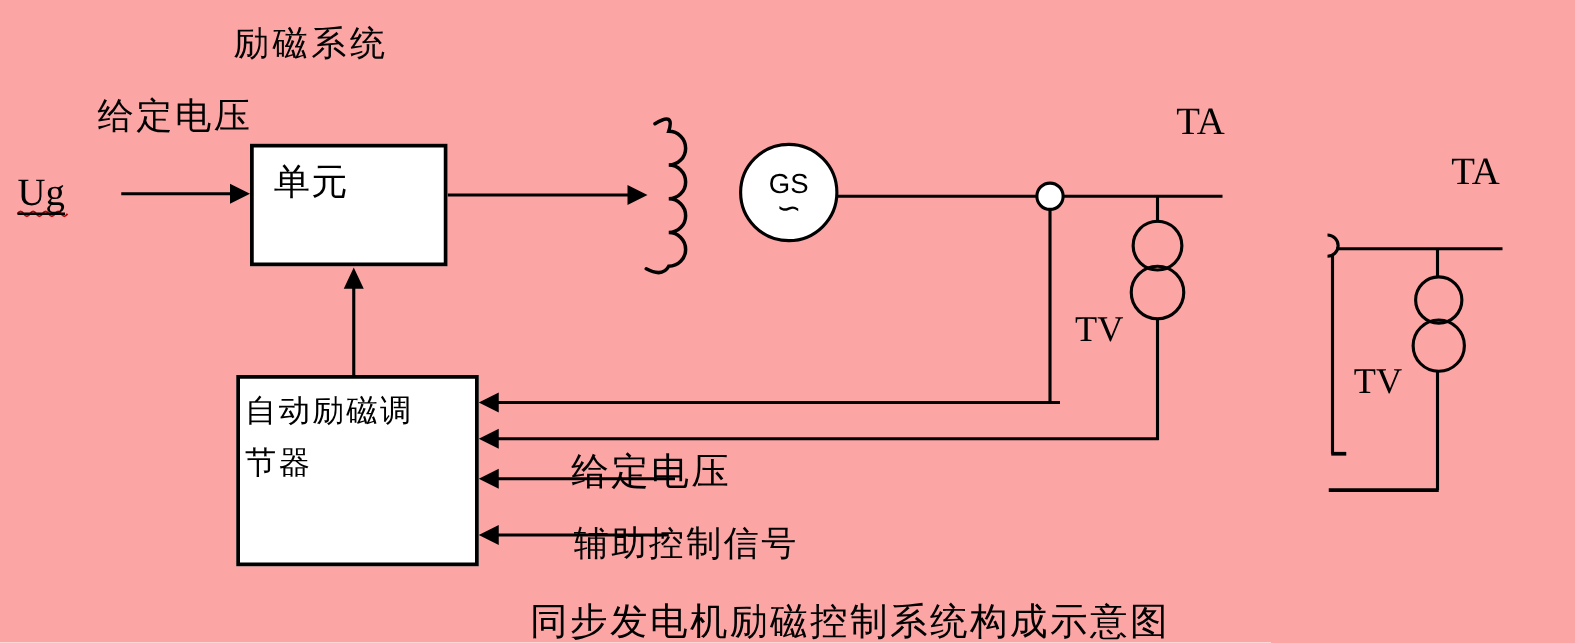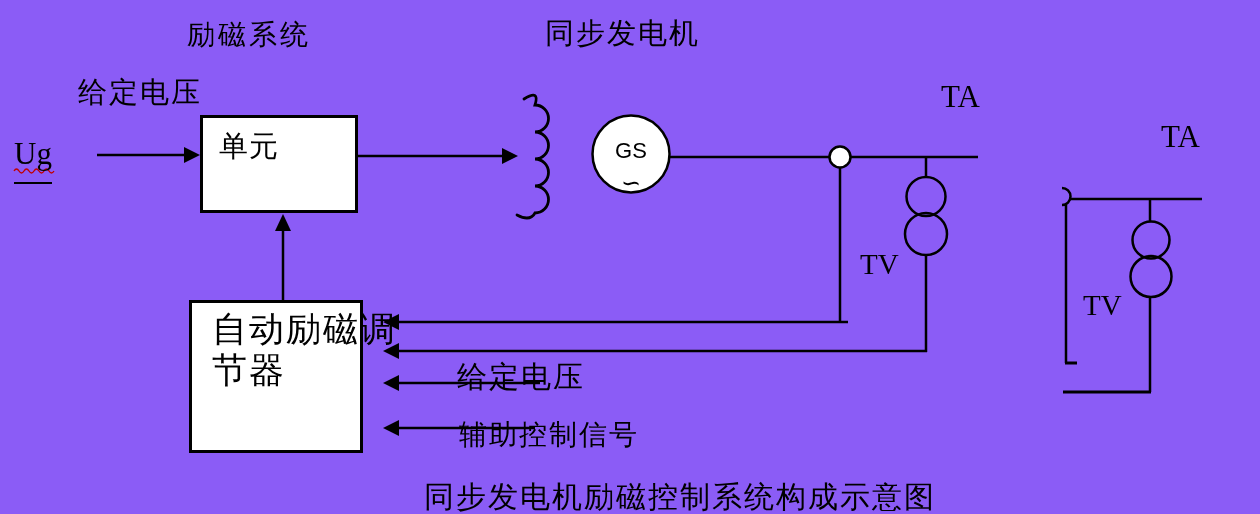--- a/index.html
+++ b/index.html
@@ -1,40 +1,40 @@
 <!DOCTYPE html>
 <html><head>
 <meta charset="utf-8">
 <style>
   html,body{margin:0;padding:0;background:#ffffff;}
   #stage{
-    position:relative;width:1260px;height:514px;background:#8b5cf6;
+    position:relative;width:1260px;height:514px;background:#fca5a5;
     font-family:"Liberation Serif", serif;color:#000;overflow:hidden;
   }
   .lbl{position:absolute;white-space:nowrap;color:#000;}
   .cjk{font-family:"Liberation Serif", serif;}
   .latin{font-family:"Liberation Serif", serif;}
   .box{
     position:absolute;border:3px solid #000;background:#fff;box-sizing:border-box;
   }
   .box .bline{display:block;white-space:nowrap;}
   #power-box{left:200px;top:115px;width:158px;height:98px;padding:10px 0 0 16px;
     font-size:29px;line-height:37px;letter-spacing:1px;}
-  #avr-box{left:189px;top:300px;width:174px;height:153px;padding:6px 0 0 20px;
-    font-size:35px;line-height:41px;letter-spacing:2px;}
+  #avr-box{left:189px;top:300px;width:194px;height:153px;padding:6px 0 0 4px;
+    font-size:25px;line-height:41px;letter-spacing:2px;}
   #svg-layer{position:absolute;left:0;top:0;}
   #gs-text{
-    position:absolute;left:593px;top:140px;width:76px;height:52px;
-    display:flex;flex-direction:column;align-items:center;justify-content:space-between;
+    position:absolute;left:593px;top:130px;width:76px;height:52px;
+    display:flex;flex-direction:column;align-items:center;justify-content:center;
     font-family:"Liberation Sans", sans-serif;
   }
   #gs-text .gs{font-size:22px;line-height:22px;}
   #gs-text .wave{font-size:24px;line-height:18px;}
   #ug-wrap{position:absolute;left:14px;top:138px;}
-  #ug-text{font-size:31px;line-height:31px;border-bottom:2px solid #000;padding-bottom:13px;display:inline-block;}
+  #ug-text{font-size:31px;line-height:31px;border-bottom:2px solid #000;padding-bottom:1px;display:inline-block;}
 </style>
 </head>
 <body>
 
 <div id="stage">
 
   <svg id="svg-layer" width="1260" height="514" viewBox="0 0 1260 514">
 
     <line x1="97" y1="155" x2="186" y2="155" stroke="#000" stroke-width="2.5"></line>
     <polygon points="200,155 184,147 184,163" fill="#000"></polygon>
@@ -84,21 +84,20 @@
     <line x1="1150" y1="199" x2="1150" y2="222" stroke="#000" stroke-width="2.5"></line>
     <circle cx="1151" cy="240" r="18.5" fill="none" stroke="#000" stroke-width="2.5"></circle>
     <circle cx="1151" cy="276.5" r="20.5" fill="none" stroke="#000" stroke-width="2.5"></circle>
     <line x1="1150" y1="297" x2="1150" y2="392" stroke="#000" stroke-width="2.5"></line>
     <line x1="1063" y1="392" x2="1151" y2="392" stroke="#000" stroke-width="3"></line>
 
     <path d="M 14 171 q 2.5 -4 5 0 t 5 0 t 5 0 t 5 0 t 5 0 t 5 0 t 5 0 t 5 0" fill="none" stroke="#c00000" stroke-width="1.4"></path>
   </svg>
 
   <div class="lbl cjk" style="left:187px;top:16px;font-size:28px;letter-spacing:3px;">励磁系统</div>
-  <div class="lbl cjk" style="left:545px;top:14px;font-size:29px;letter-spacing:2px;">同步发电机</div>
   <div class="lbl cjk" style="left:78px;top:73px;font-size:29px;letter-spacing:2px;">给定电压</div>
 
   <div id="ug-wrap">
     <span id="ug-text" class="latin">Ug</span>
   </div>
 
   <div id="power-box" class="box cjk">
     <span class="bline">单元</span>
   </div>
 

